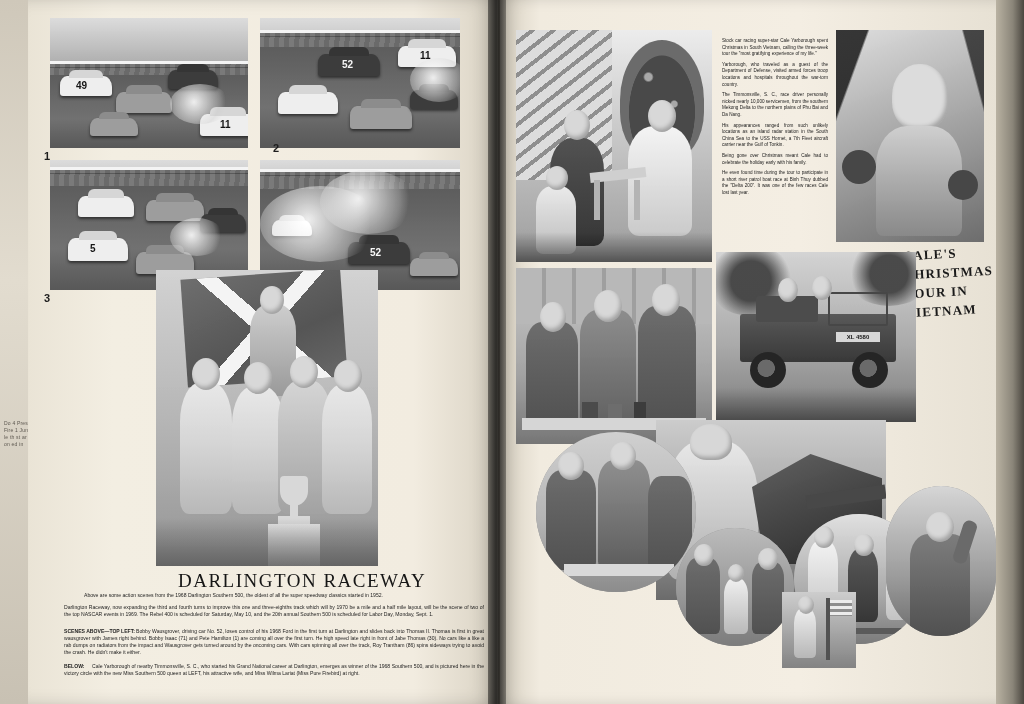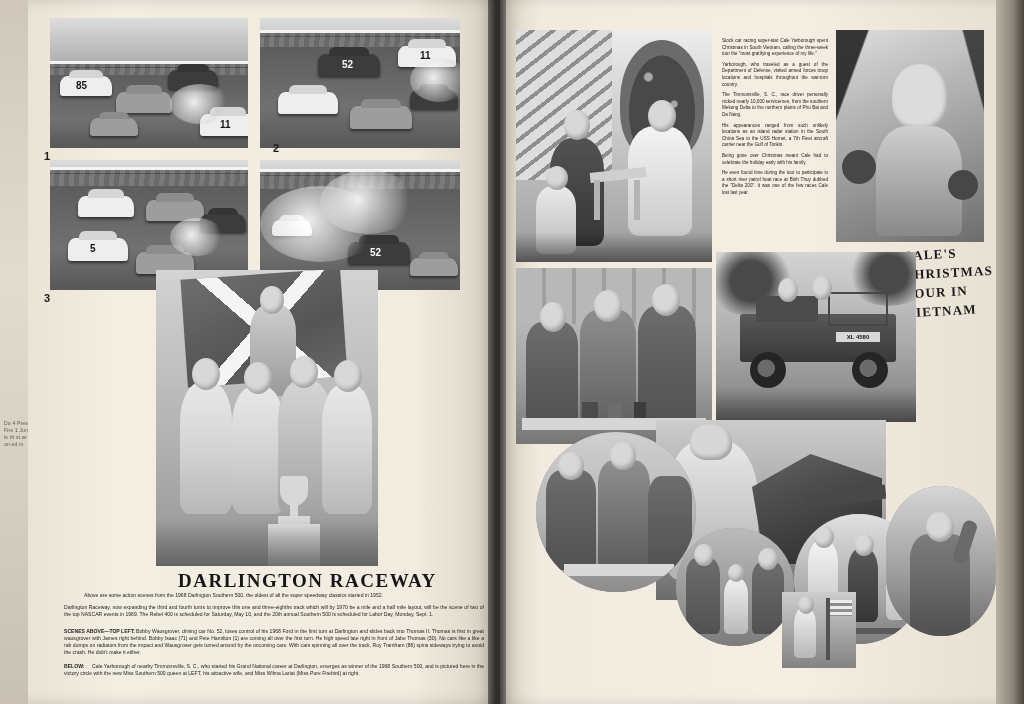--- a/index.html
+++ b/index.html
@@ -165,21 +165,21 @@
   }
   .trophy {
     position: absolute;
     background: #d8d4c9;
   }
 
   
   .headline {
     position: absolute;
     font-family: "Liberation Serif", serif;
-    font-weight: 700;
+    font-weight: 400;
     letter-spacing: 1.5px;
     color: #161616;
   }
   .caption {
     position: absolute;
     font-family: "Liberation Sans", sans-serif;
     color: #1c1c1c;
     font-size: 5.1px;
     line-height: 7.1px;
     text-align: justify;
@@ -257,21 +257,21 @@
   </div>
 
   <div class="page page-left">
 
     <div class="photo track-shot" style="left:22px;top:18px;width:198px;height:130px;">
       <div class="sky"></div>
       <div class="grass" style="top:34%;height:10%;"></div>
       <div class="rail" style="top:33%;"></div>
       <div class="asphalt" style="top:44%;height:56%;"></div>
       <div class="car" style="left:10px;top:58px;width:52px;height:20px;"></div>
-      <div class="num" style="left:26px;top:62px;">85</div>
+      <div class="num" style="left:26px;top:62px;">49</div>
       <div class="car mid" style="left:66px;top:74px;width:56px;height:21px;"></div>
       <div class="car dark" style="left:118px;top:52px;width:50px;height:19px;"></div>
       <div class="car" style="left:150px;top:96px;width:56px;height:22px;"></div>
       <div class="num" style="left:170px;top:101px;">11</div>
       <div class="car mid" style="left:40px;top:100px;width:48px;height:18px;"></div>
       <div class="smoke" style="left:120px;top:66px;width:60px;height:40px;"></div>
     </div>
 
     <div class="photo track-shot" style="left:232px;top:18px;width:200px;height:130px;">
       <div class="sky"></div>

